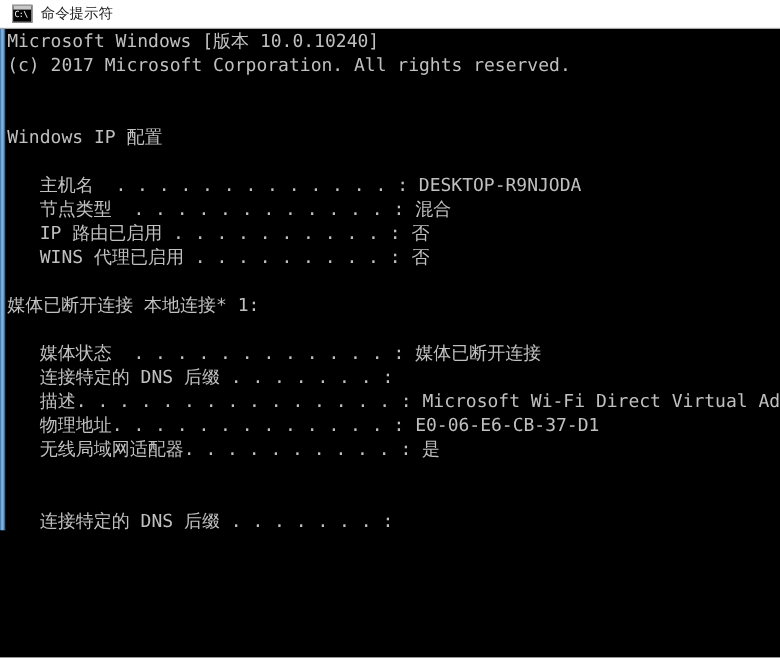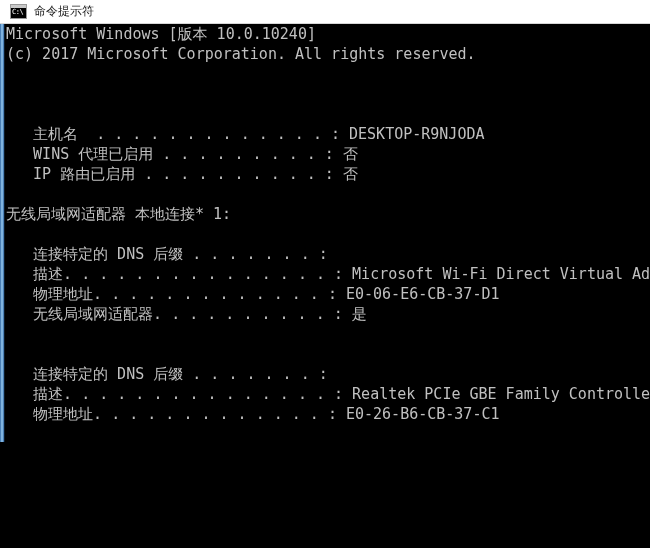--- a/index.html
+++ b/index.html
@@ -136,27 +136,30 @@
 
   <div id="console" style="background: rgb(0, 0, 0);">
     <div id="left-strip" style="background: rgb(74, 127, 181);">
       <div class="hl"></div>
     </div>
     <div id="lines" style="color: rgb(192, 192, 192);">
         <div class="line">Microsoft Windows [版本 10.0.10240]</div>
         <div class="line">(c) 2017 Microsoft Corporation. All rights reserved.</div>
         <div class="line blank">&nbsp;</div>
         <div class="line blank">&nbsp;</div>
+        <div class="line">Windows IP 配置</div>
         <div class="line blank">&nbsp;</div>
         <div class="line">   主机名  . . . . . . . . . . . . . : DESKTOP-R9NJODA</div>
+        <div class="line">   节点类型  . . . . . . . . . . . . : 混合</div>
+        <div class="line">   IP 路由已启用 . . . . . . . . . . : 否</div>
         <div class="line">   WINS 代理已启用 . . . . . . . . . : 否</div>
-        <div class="line">   IP 路由已启用 . . . . . . . . . . : 否</div>
         <div class="line blank">&nbsp;</div>
-        <div class="line">无线局域网适配器 本地连接* 1:</div>
+        <div class="line">媒体已断开连接 本地连接* 1:</div>
         <div class="line blank">&nbsp;</div>
+        <div class="line">   媒体状态  . . . . . . . . . . . . : 媒体已断开连接</div>
         <div class="line">   连接特定的 DNS 后缀 . . . . . . . :</div>
         <div class="line">   描述. . . . . . . . . . . . . . . : Microsoft Wi-Fi Direct Virtual Adapter</div>
         <div class="line">   物理地址. . . . . . . . . . . . . : E0-06-E6-CB-37-D1</div>
         <div class="line">   无线局域网适配器. . . . . . . . . . : 是</div>
         <div class="line blank">&nbsp;</div>
         <div class="line blank">&nbsp;</div>
         <div class="line">   连接特定的 DNS 后缀 . . . . . . . :</div>
         <div class="line">   描述. . . . . . . . . . . . . . . : Realtek PCIe GBE Family Controller</div>
         <div class="line">   物理地址. . . . . . . . . . . . . : E0-26-B6-CB-37-C1</div>
       </div>

